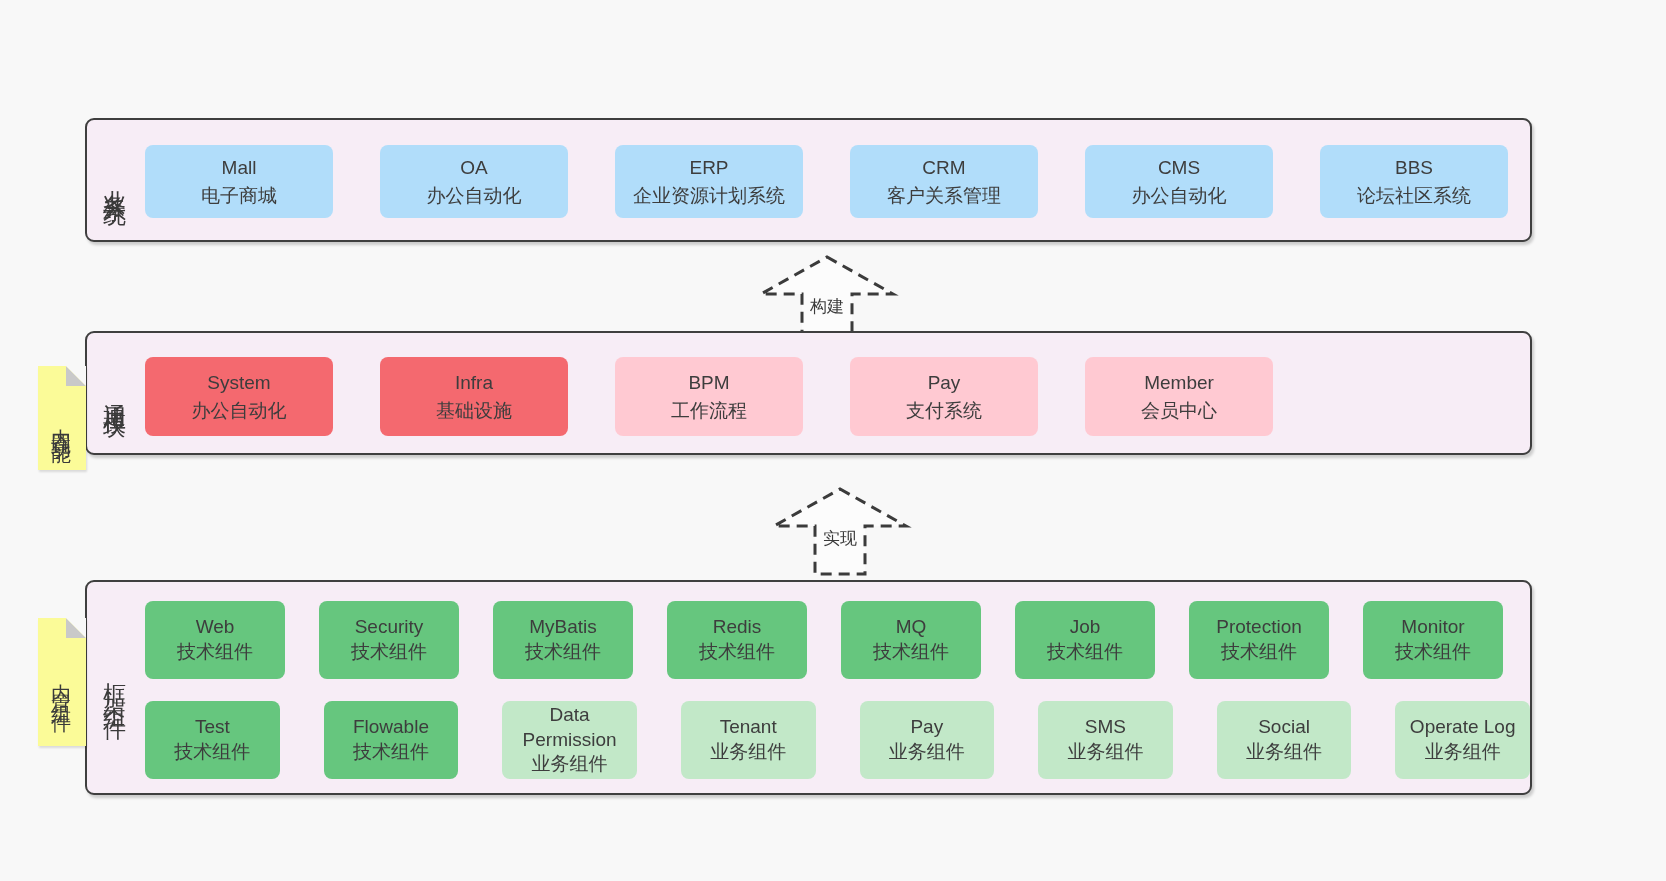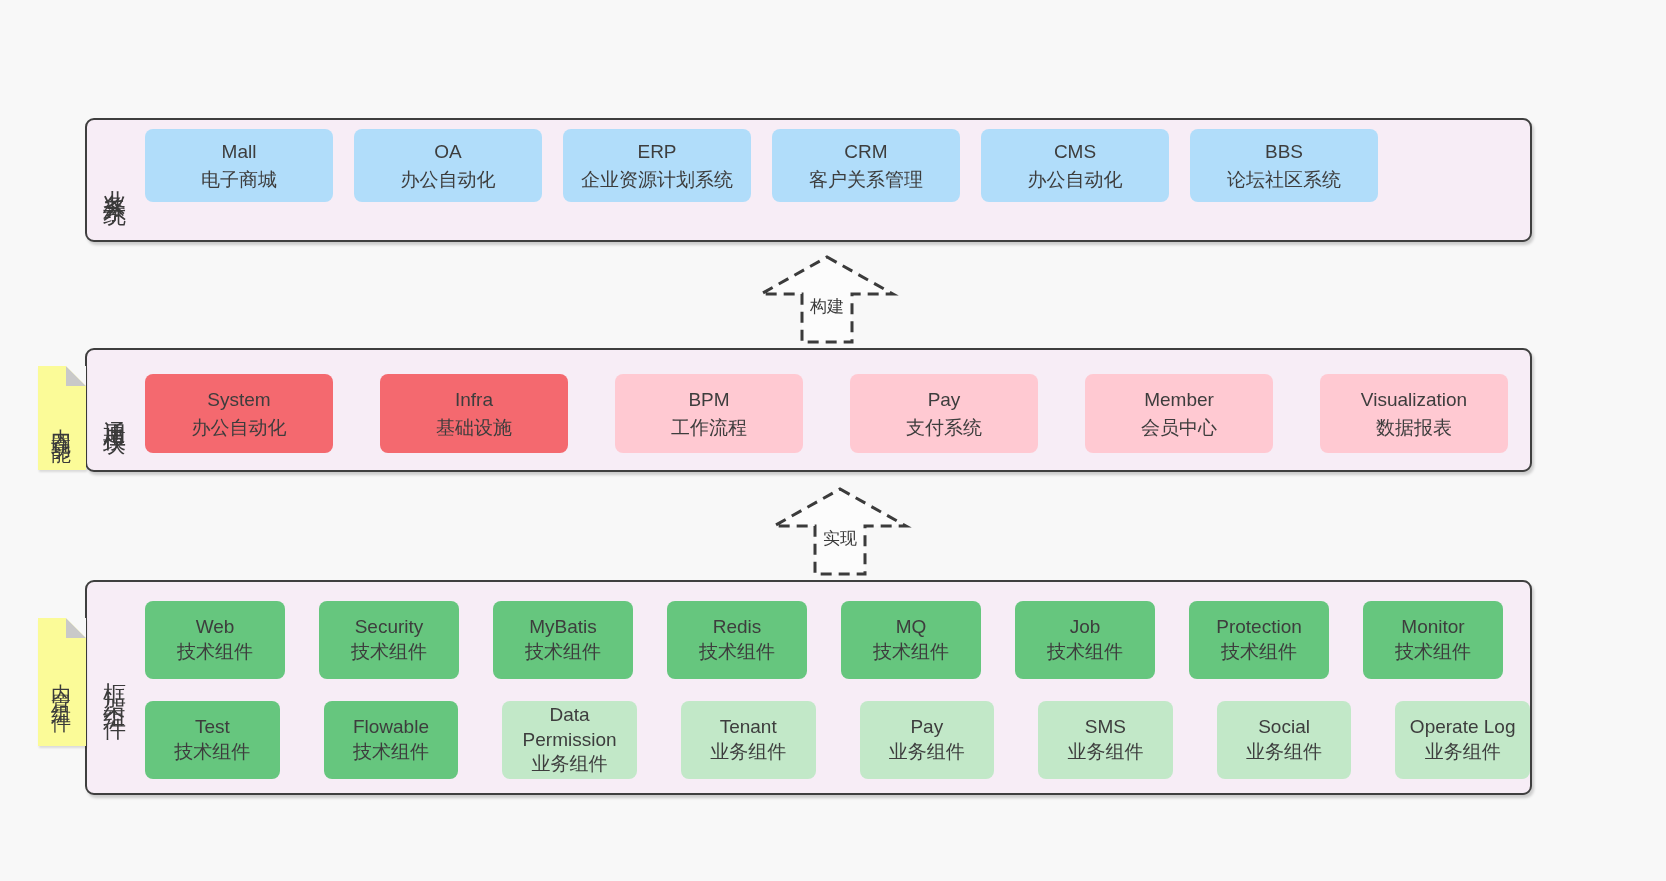--- a/index.html
+++ b/index.html
@@ -19,21 +19,21 @@
   }
   .band-label{
     position:absolute;left:13px;top:50%;transform:translateY(-50%);
     writing-mode:vertical-rl;text-orientation:upright;
     font-size:23px;color:#3a3a3a;white-space:nowrap;
   }
   .ls-sm{letter-spacing:4px;}
   .ls-lg{letter-spacing:12px;}
 
   .row{display:flex;padding-left:58px;}
-  .band.b1 .row{gap:21px;padding-top:9px;}
+  .band.b1 .row{gap:47px;padding-top:25px;}
   .band.b2 .row{gap:47px;padding-top:24px;}
   .band.b3{padding-top:19px;}
   .band.b3 .row{gap:34px;}
   .band.b3 .row + .row{margin-top:22px;gap:44px;}
 
   
   .box{
     border-radius:8px;display:flex;flex-direction:column;
     justify-content:center;align-items:center;text-align:center;
     font-size:19px;line-height:1.45;color:#3d3d3d;
@@ -107,21 +107,21 @@
         <div>论坛社区系统</div>
       </div>
     </div>
   </div>
 
   <svg class="arrow" style="left:758px;top:254px" width="138" height="91" viewBox="0 0 138 91">
     <polygon points="69,3 135,40 94,40 94,88 44,88 44,40 3,40"></polygon>
     <text x="69" y="58" text-anchor="middle">构建</text>
   </svg>
 
-  <div class="band b2" style="top:348px;height:124px">
+  <div class="band b2" style="top:331px;height:124px">
     <div class="band-label ls-sm">通用模块</div>
     <div class="row">
       <div class="box red">
         <div>System</div>
         <div>办公自动化</div>
       </div>
       <div class="box red">
         <div>Infra</div>
         <div>基础设施</div>
       </div>
@@ -129,24 +129,20 @@
         <div>BPM</div>
         <div>工作流程</div>
       </div>
       <div class="box pink">
         <div>Pay</div>
         <div>支付系统</div>
       </div>
       <div class="box pink">
         <div>Member</div>
         <div>会员中心</div>
-      </div>
-      <div class="box pink">
-        <div>Visualization</div>
-        <div>数据报表</div>
       </div>
     </div>
   </div>
   <div class="sticky s2" style="top:366px;height:104px">
     <div class="fold-shadow"></div>
     <div class="fold-bg"></div>
     <div class="sticky-text">内置功能</div>
   </div>
 
   <svg class="arrow" style="left:771px;top:486px" width="138" height="91" viewBox="0 0 138 91">

